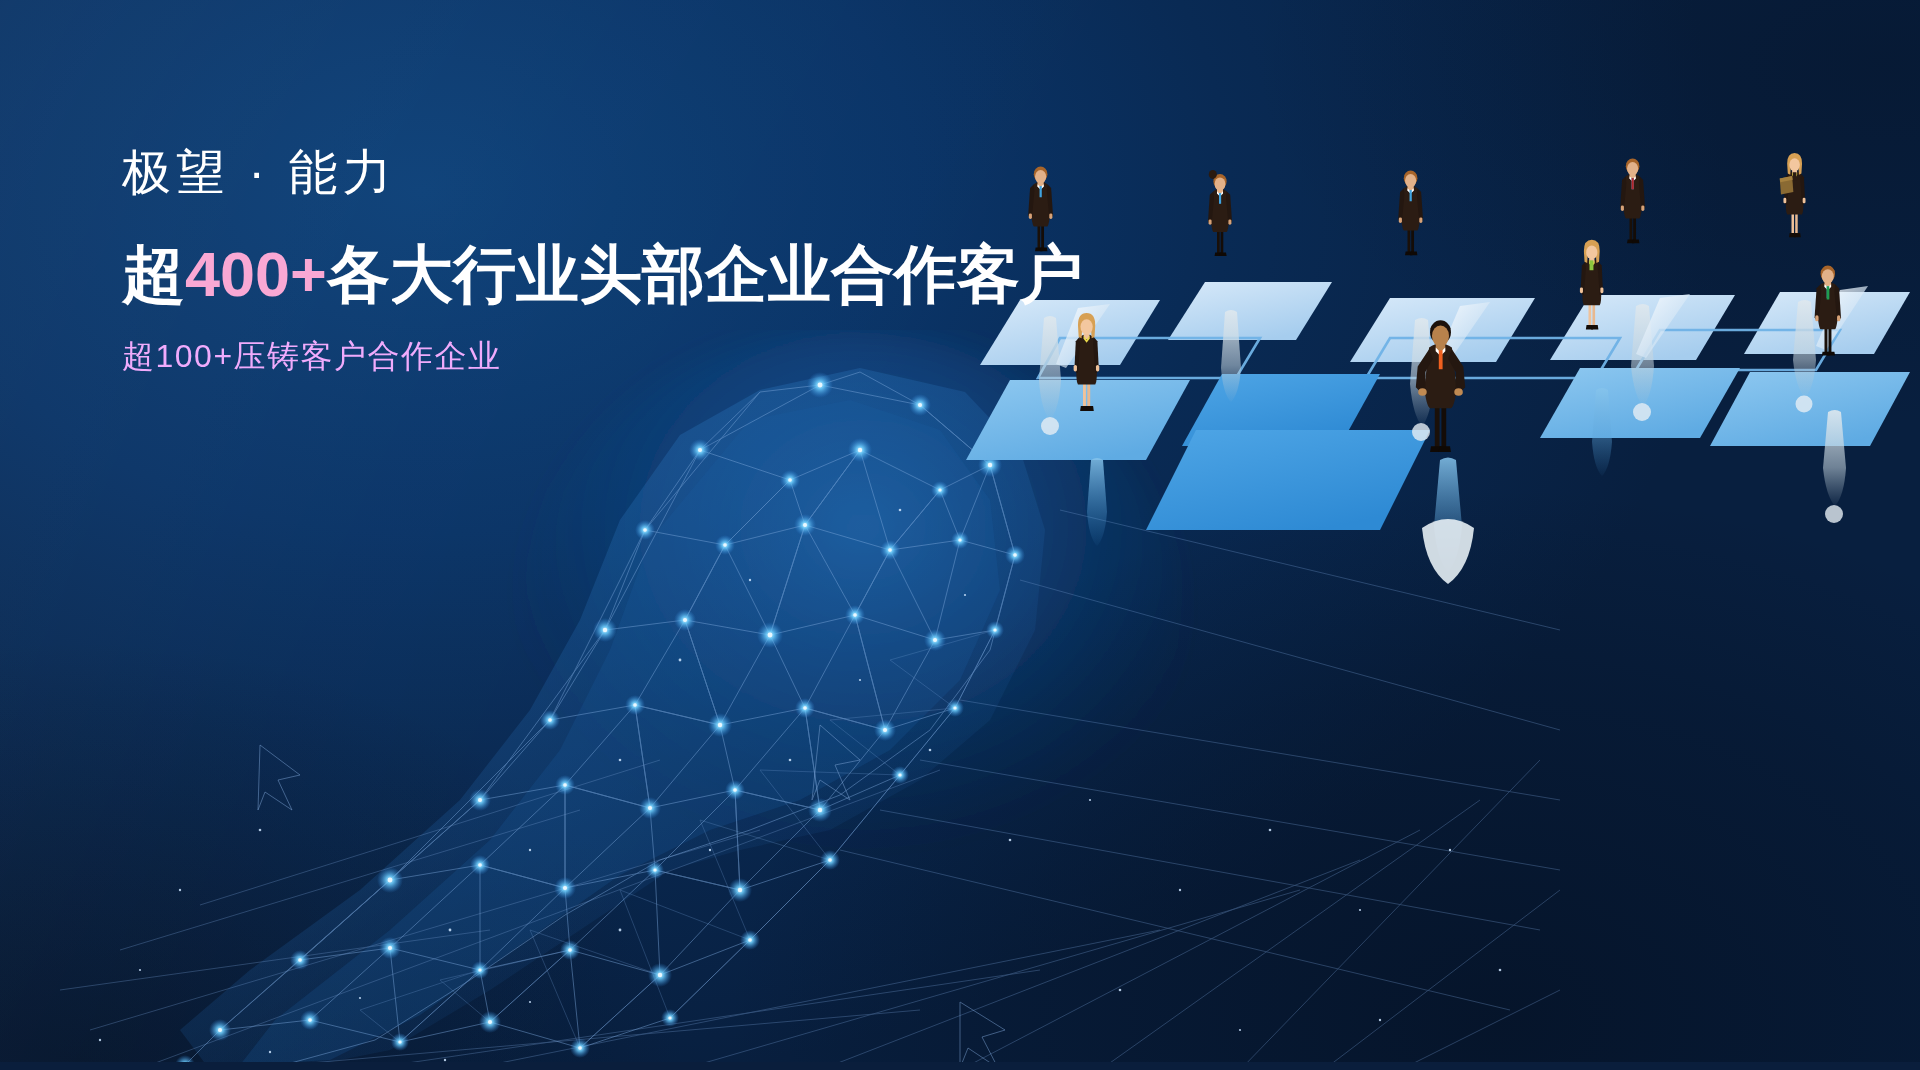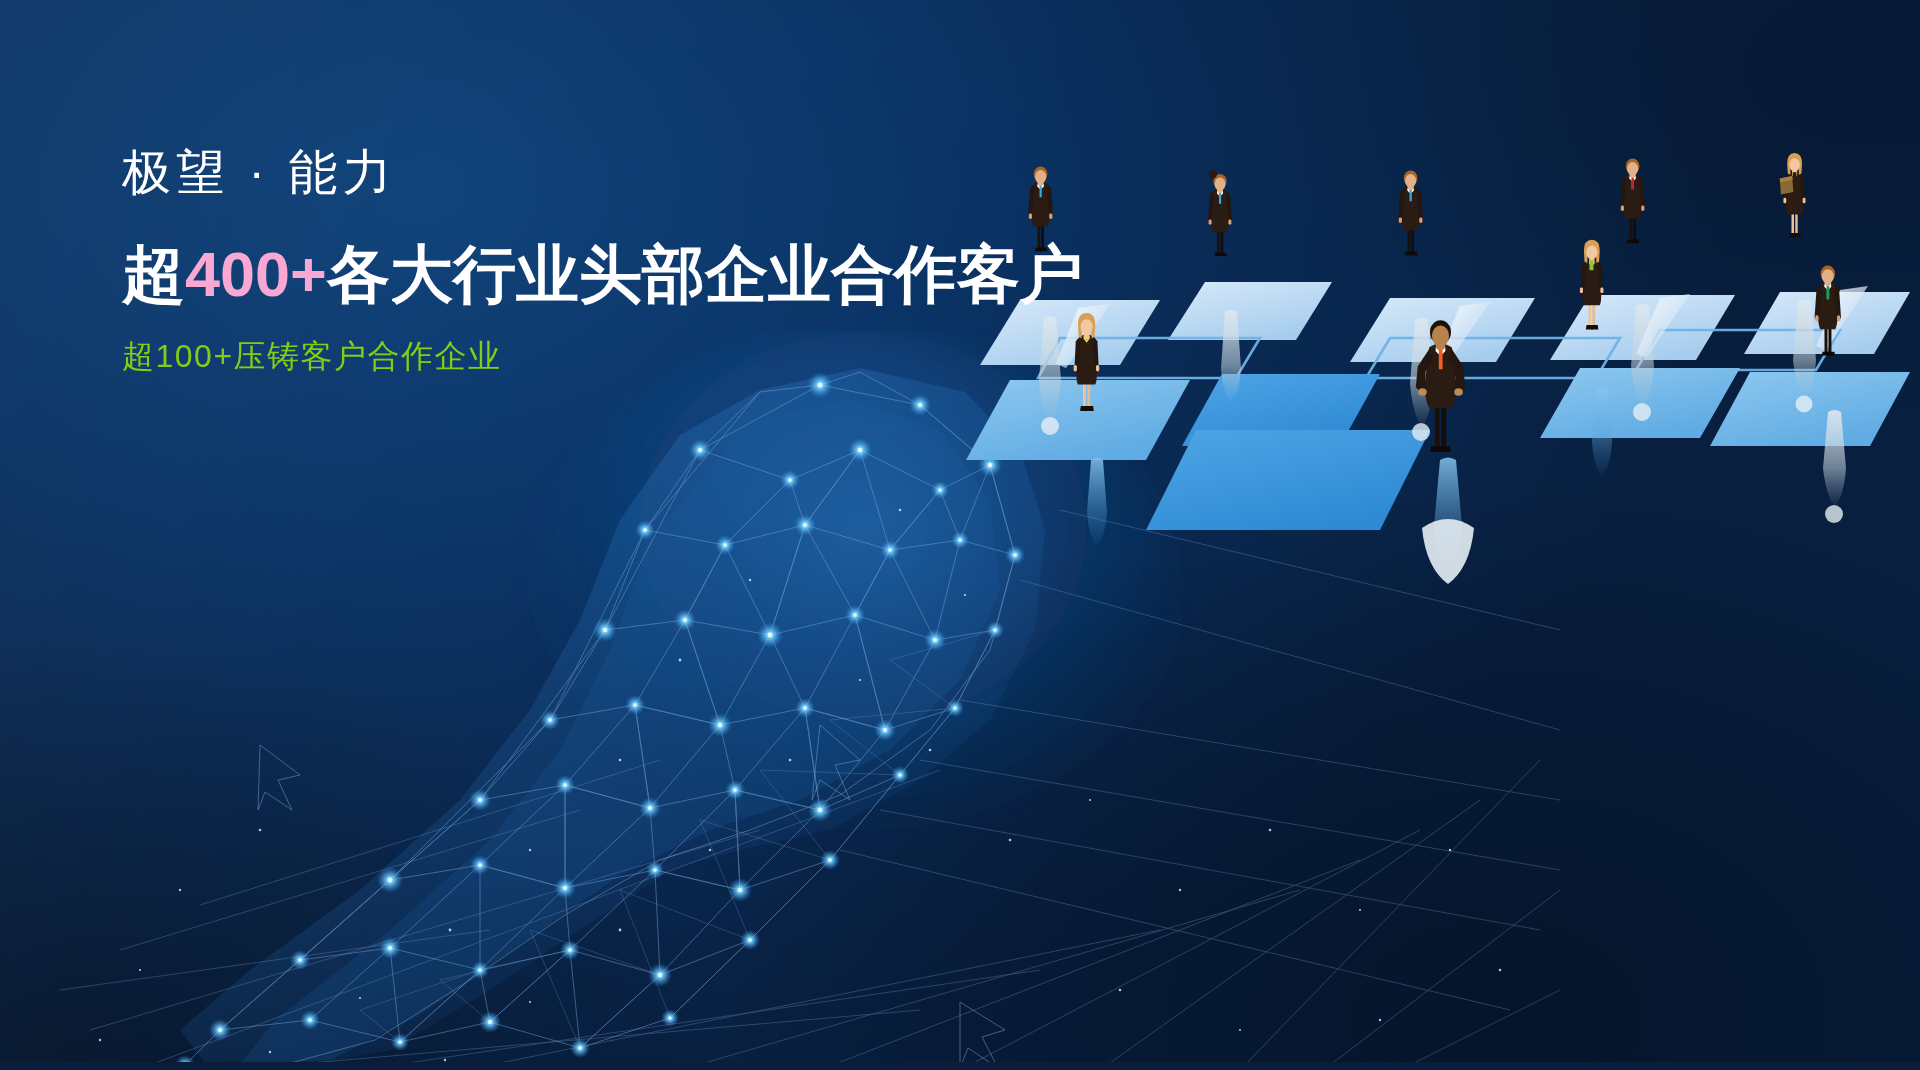--- a/index.html
+++ b/index.html
@@ -56,21 +56,21 @@
     font-weight: 700;
     line-height: 1;
     margin: 0 0 34px 0;
     color: #ffffff;
     letter-spacing: 0px;
     white-space: nowrap;
   }
   .headline .pre, .headline .post { color: #ffffff; }
   .headline .hl { color: #f9a8d4; }
   .subline {
-    color: #84cc16;
+    color: #f0abfc;
     font-size: 32px;
     font-weight: 400;
     letter-spacing: 1.5px;
     line-height: 1;
     margin: 0;
     white-space: nowrap;
   }
 
   
   .network {

